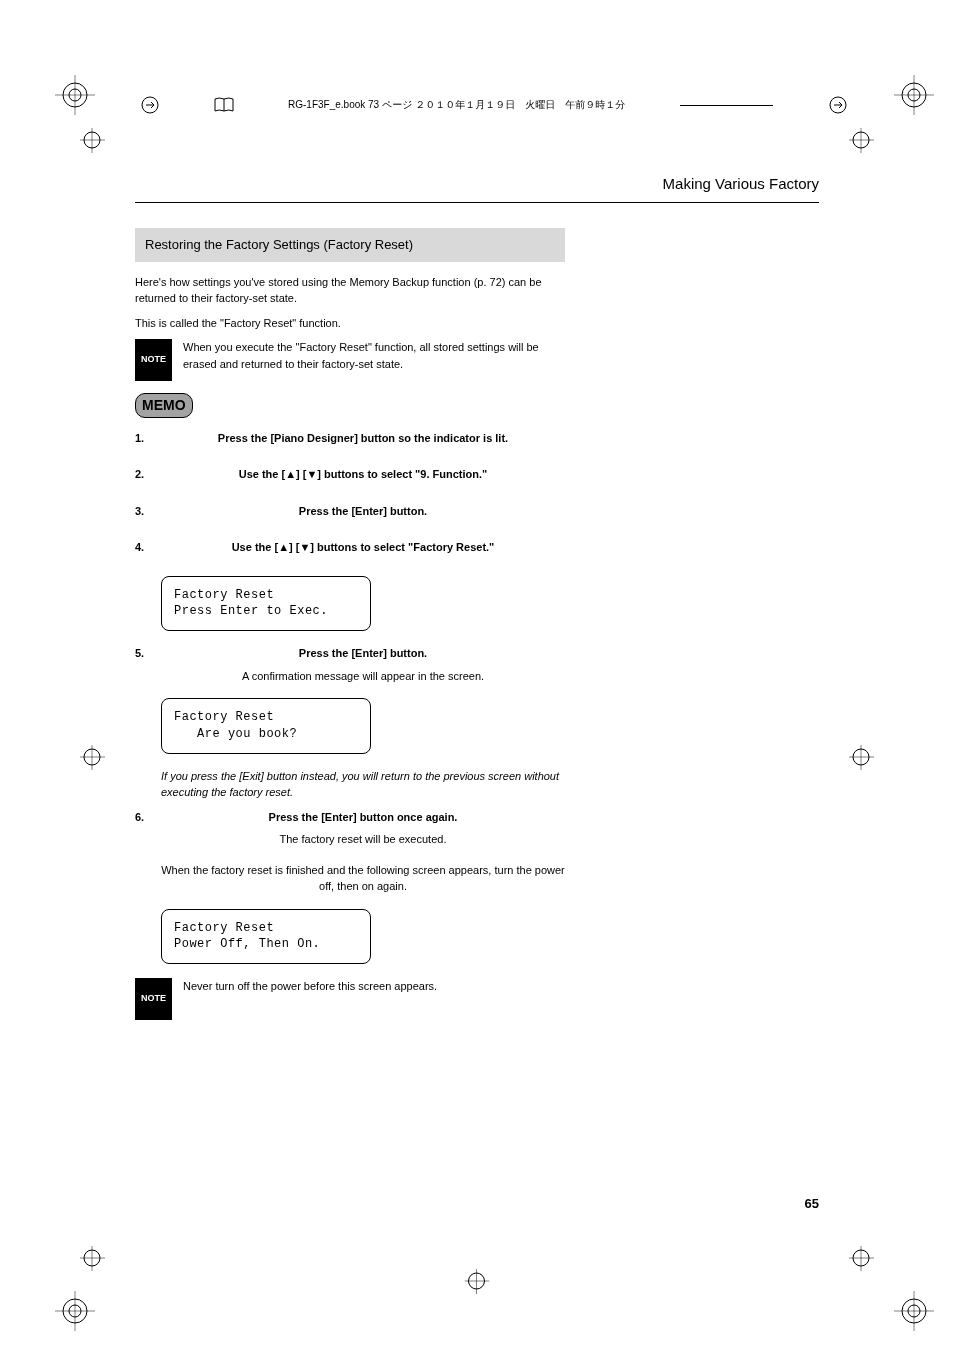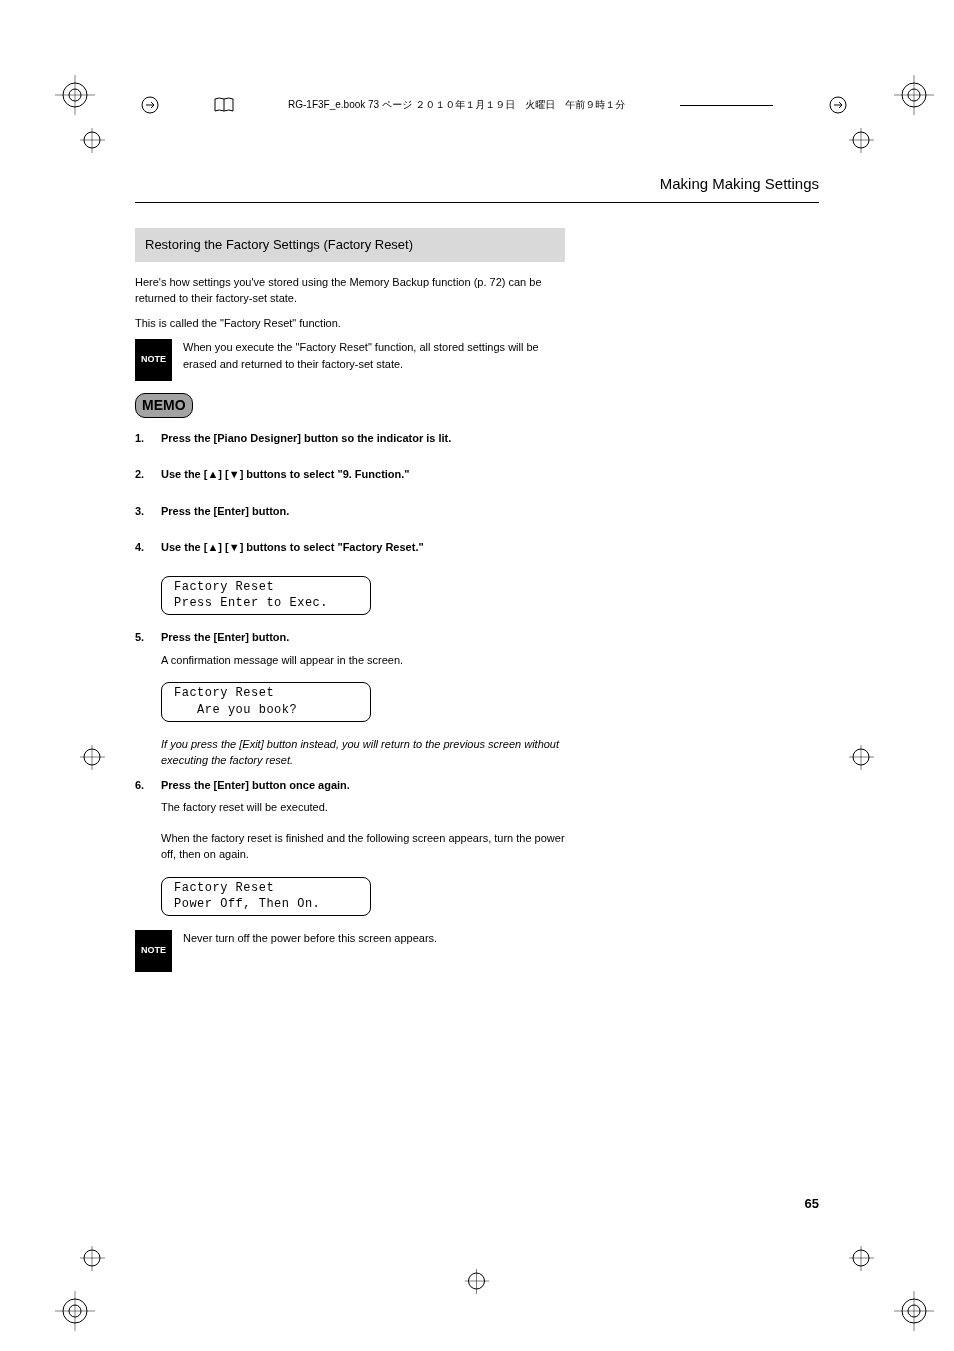--- a/index.html
+++ b/index.html
@@ -135,32 +135,33 @@
       display: flex;
       margin-bottom: 14px;
     }
     .step-num {
       width: 26px;
       font-weight: bold;
       flex-shrink: 0;
     }
     .step-body {
       flex: 1;
+      text-align: center;
     }
     .step-title {
       font-weight: bold;
       margin-bottom: 6px;
     }
     .step-text {
       font-weight: normal;
     }
     .lcd-box {
       border: 1.5px solid #000;
       border-radius: 8px;
-      padding: 2px 12px;
+      padding: 10px 12px;
       margin: 10px 0 14px 26px;
       width: 210px;
       font-family: "Courier New", monospace;
       font-size: 12px;
       line-height: 1.4;
       letter-spacing: 0.5px;
     }
     .lcd-line {
       white-space: pre;
     }
@@ -252,21 +253,21 @@
     <line x1="11" y1="2" x2="11" y2="14" stroke="#000"></line>
   </svg>
   <span>RG-1F3F_e.book  73 ページ  ２０１０年１月１９日　火曜日　午前９時１分</span>
   <div class="print-header-line"></div>
   <svg class="arrow-icon" viewBox="0 0 20 20">
     <circle cx="10" cy="10" r="8" fill="none" stroke="#000"></circle>
     <path d="M6 10 L14 10 M11 7 L14 10 L11 13" fill="none" stroke="#000"></path>
   </svg>
 </div>
 
-<div class="running-header">Making Making Settings</div>
+<div class="running-header">Making Various Factory</div>
 <div class="header-rule"></div>
 
 <div class="content">
   <div class="section-title">Restoring the Factory Settings (Factory Reset)</div>
 
   <p class="para">Here's how settings you've stored using the Memory Backup function (p. 72) can be returned to their factory-set state.</p>
   <p class="para">This is called the "Factory Reset" function.</p>
 
   <div class="indented-block">
     <div class="badge-col"><span class="note-badge">NOTE</span></div>

